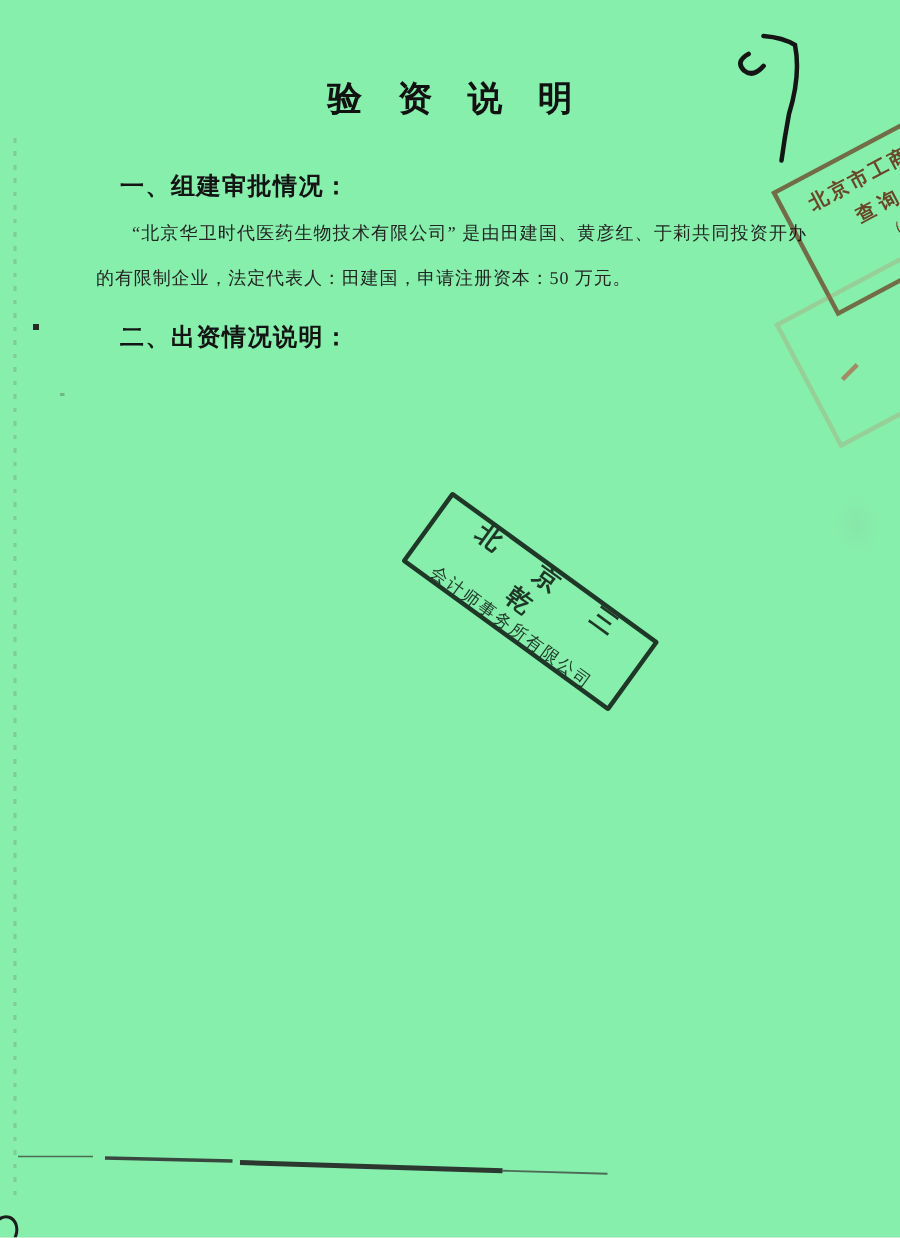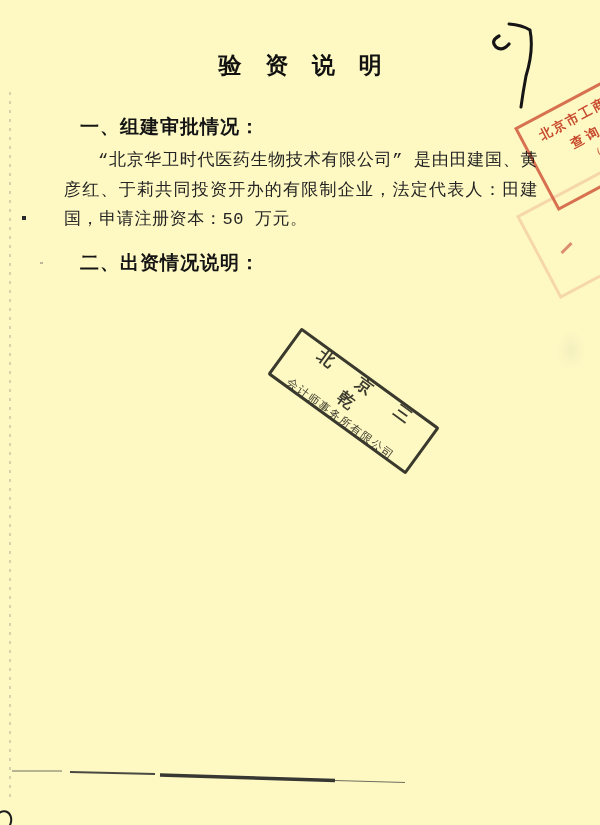--- a/index.html
+++ b/index.html
@@ -1,35 +1,35 @@
 <!DOCTYPE html>
 <html><head>
 <meta charset="utf-8">
 <style>
   html,body{margin:0;padding:0;background:#e8e8e8;}
   .page{
     position:relative;width:600px;height:825px;margin:0 auto;
-    background:#fef9c3;overflow:hidden;
+    background:#86efac;overflow:hidden;
     font-family:"Liberation Serif","DejaVu Serif",serif;color:#222;
   }
   
   .doc-title{
     margin:0;position:absolute;top:50px;left:0;width:100%;
     text-align:center;font-size:23px;font-weight:bold;color:#111;
     letter-spacing:9px;text-indent:9px;
   }
   
   .body-col{position:absolute;top:108px;left:64px;width:474px;}
   .sec-heading{
-    margin:6px 0 4px 16px;font-size:19px;font-weight:bold;color:#141414;
+    margin:6px 0 4px 16px;font-size:16px;font-weight:bold;color:#141414;
     letter-spacing:1px;
   }
   .para{
-    margin:6px 0 15px 0;font-size:17px;line-height:29.5px;
-    text-align:justify;text-indent:2em;letter-spacing:0.6px;color:#242424;font-family:Liberation Mono, monospace;
+    margin:6px 0 15px 0;font-size:12px;line-height:29.5px;
+    text-align:justify;text-indent:2em;letter-spacing:0.6px;color:#242424;
   }
   
   .stamp-black{
     position:absolute;left:268px;top:372px;width:165px;height:52px;
     transform:rotate(36deg);
     border:3px solid #1e1e1e;border-radius:2px;
     mix-blend-mode:multiply;opacity:.88;background:rgba(252,252,250,.15);
     display:flex;flex-direction:column;justify-content:center;
     color:#1e1e1e;
   }

